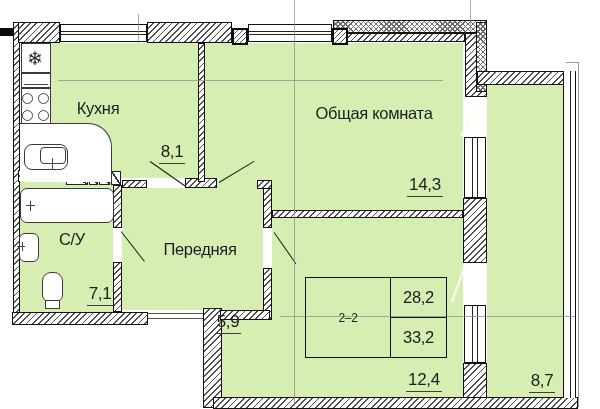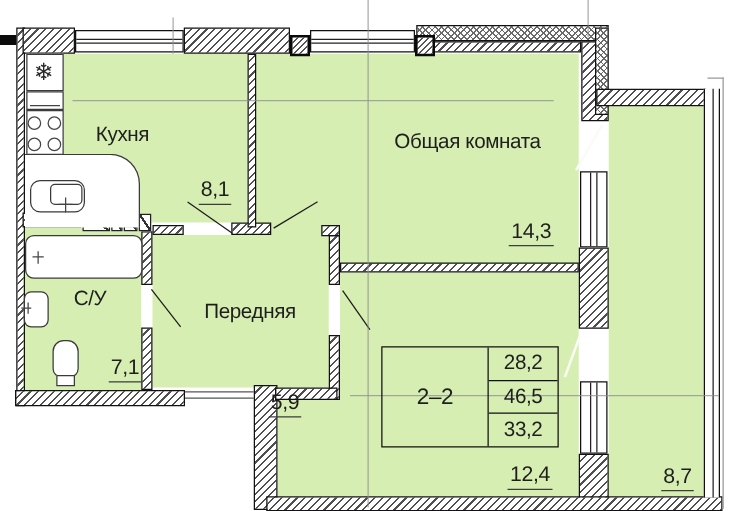--- a/index.html
+++ b/index.html
@@ -32,21 +32,21 @@
   .fix{position:absolute;background:#fff;border:1.15px solid #3a3a3a;box-sizing:border-box;}
   .tick{position:absolute;background:#444;}
   .burner{position:absolute;width:11px;height:11px;border:1.1px solid #444;border-radius:50%;background:#fff;box-sizing:border-box;}
   .lbl{position:absolute;font-size:16.5px;letter-spacing:-0.3px;text-align:center;white-space:nowrap;color:#1e1e1e;}
   .num{position:absolute;font-size:17px;letter-spacing:-0.3px;text-align:center;white-space:nowrap;color:#1e1e1e;}
   .num>span{display:inline-block;border-bottom:1.2px solid #3d3d3d;padding:0 2px 1px 2px;text-align:right;}
   .snow{position:absolute;font-size:19px;color:#2a2a2a;line-height:1;}
   .tbl{position:absolute;left:305px;top:277px;width:142px;height:81px;border:1.7px solid #101010;
        box-sizing:border-box;display:flex;background:transparent;}
   .tbl-left{width:85px;border-right:1.7px solid #101010;box-sizing:border-box;display:flex;
-       align-items:center;justify-content:center;font-size:18px;letter-spacing:-0.3px;}
+       align-items:center;justify-content:center;font-size:12px;letter-spacing:-0.3px;}
   .tbl-right{flex:1;display:flex;flex-direction:column;}
   .tbl-cell{flex:1;border-bottom:1.7px solid #101010;box-sizing:border-box;display:flex;
        align-items:center;justify-content:center;font-size:16.5px;letter-spacing:-0.3px;}
   .tbl-cell:last-child{border-bottom:none;}
 </style>
 </head>
 <body>
 
 <div id="stage">
 
@@ -149,18 +149,17 @@
   <div class="num" style="left:210px;top:279px;width:36px;margin-top:33px;"><span>5,9</span></div>
   <div class="lbl" style="left:50px;top:230px;width:44px;">С/У</div>
   <div class="num" style="left:82px;top:284px;width:36px;"><span>7,1</span></div>
   <div class="num" style="left:404px;top:370px;width:40px;"><span>12,4</span></div>
   <div class="num" style="left:524px;top:371px;width:36px;"><span>8,7</span></div>
 
   <div class="tbl">
     <div class="tbl-left">2–2</div>
     <div class="tbl-right">
       <div class="tbl-cell">28,2</div>
-      <div class="tbl-cell">46,5</div>
       <div class="tbl-cell">33,2</div>
     </div>
   </div>
 
 </div>
 
 </body></html>

